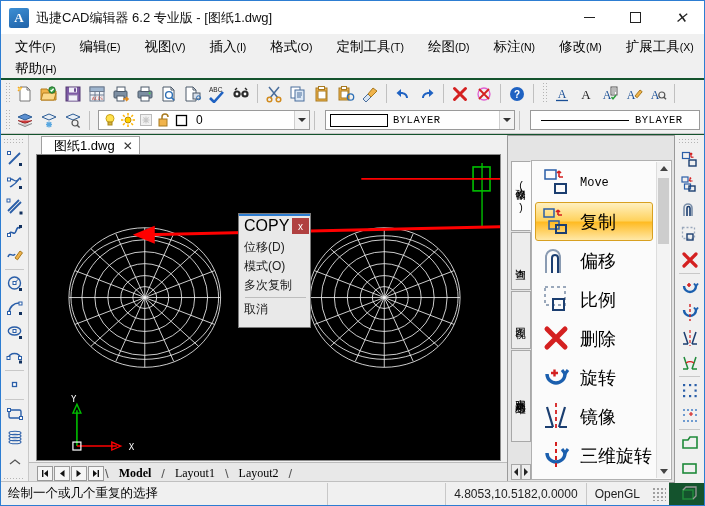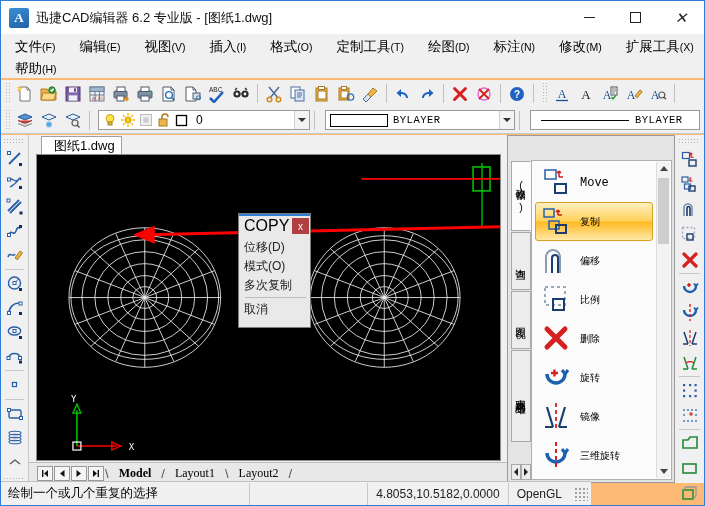--- a/index.html
+++ b/index.html
@@ -7,21 +7,21 @@
     margin: 0; padding: 0;
     width: 705px; height: 506px;
     overflow: hidden;
     font-family: "Liberation Sans", sans-serif;
     font-size: 12px;
     background: #f0f0f0;
   }
   #app {
     position: relative;
     width: 705px; height: 506px;
-    background: #fdba74;
+    background: #14532d;
     border: 1px solid #2d7dd2;
     overflow: hidden;
   }
   
   .titlebar {
     position: absolute; left: 0; top: 0; width: 703px; height: 33px;
     background: #ffffff;
     display: flex; align-items: center;
   }
   .title-icon {
@@ -124,21 +124,21 @@
 
   
   .docarea {
     position: absolute; left: 28px; top: 134px; width: 478px; height: 348px;
     background: #f0f0f0;
   }
   .doctabs { position: absolute; left: 0; top: 0; height: 20px; width: 100%; display: flex; align-items: flex-end; }
   .doctab {
     height: 19px; background: #fff; border: 1px solid #a0a0a0; border-bottom: none;
     display: flex; align-items: center; padding: 0 6px 0 12px; margin-left: 12px;
-    font-size: 12px; position: relative; border-radius: 0 0 0 0; flex-direction: column;
+    font-size: 12px; position: relative; border-radius: 0 0 0 0;
   }
   .doctab .tabname { font-size: 13px; color: #000; }
   .doctab .tabclose { margin-left: 8px; font-size: 12px; color: #333; }
   .canvas {
     position: absolute; left: 7px; top: 19px; right: 6px; bottom: 22px;
     background: #000; border: 1px solid #8a8a8a; overflow: hidden;
   }
   .layouttabs {
     position: absolute; left: 0; bottom: 0; height: 21px; width: 100%;
     background: #e8e8e8; border-top: 1px solid #bbb;
@@ -186,21 +186,21 @@
   }
   .plist-inner { position: absolute; left: 0; top: 2px; right: 15px; }
   .pitem {
     height: 39px; display: flex; align-items: center; padding-left: 7px; gap: 7px;
     margin: 0 3px; border: 1px solid transparent; border-radius: 3px;
   }
   .pitem.sel {
     background: linear-gradient(to bottom, #fff0c0 0%, #ffd25c 48%, #ffbb22 52%, #ffe8a8 100%);
     border: 1px solid #d8a020;
   }
-  .pitem .plabel { font-size: 10px; color: #000; }
+  .pitem .plabel { font-size: 18px; color: #000; }
   .pitem .plabel.latin { font-family: "Liberation Mono", monospace; font-size: 12px; }
   .pscroll {
     position: absolute; right: 1px; top: 1px; bottom: 1px; width: 14px; background: #f3f3f3;
     border-left: 1px solid #ddd;
   }
   .psb-btn { width: 14px; height: 14px; display:flex;align-items:center;justify-content:center; color:#444; font-size:8px; }
   .psb-thumb { position:absolute; left:1px; right:1px; top: 16px; height: 66px; background: #cdcdcd; }
 
   
   .copypop {
@@ -216,21 +216,21 @@
   .copypop-close {
     width: 17px; height: 16px; background: #b04040; color: #fff; font-size: 10px;
     display: flex; align-items: center; justify-content: center; margin-right: 1px;
   }
   .copypop-list { padding: 2px 0 0 2px; }
   .copyitem { font-size: 12px; color: #222; padding: 1px 0 1px 3px; line-height: 17px; }
   .copysep { height: 1px; background: #bdbdbd; margin: 2px 4px; }
 
   
   .statusbar {
-    position: absolute; left: 0; bottom: 0; width: 590px; height: 24px;
+    position: absolute; left: 0; bottom: 0; width: 668px; height: 24px;
     background: #f0f0f0; border-top: 1px solid #c0c0c0;
     display: flex; align-items: center;
   }
   .status-msg { font-size: 12.5px; color: #000; margin-left: 7px; }
   .status-cell {
     height: 22px; border-left: 1px solid #c8c8c8; display: flex; align-items: center;
     padding: 0 8px; font-size: 12px; color: #222;
   }
   .sb-resize { width: 14px; height: 14px; margin: 0 3px 0 4px;
     background-image: radial-gradient(#a0a0a0 35%, transparent 36%);

